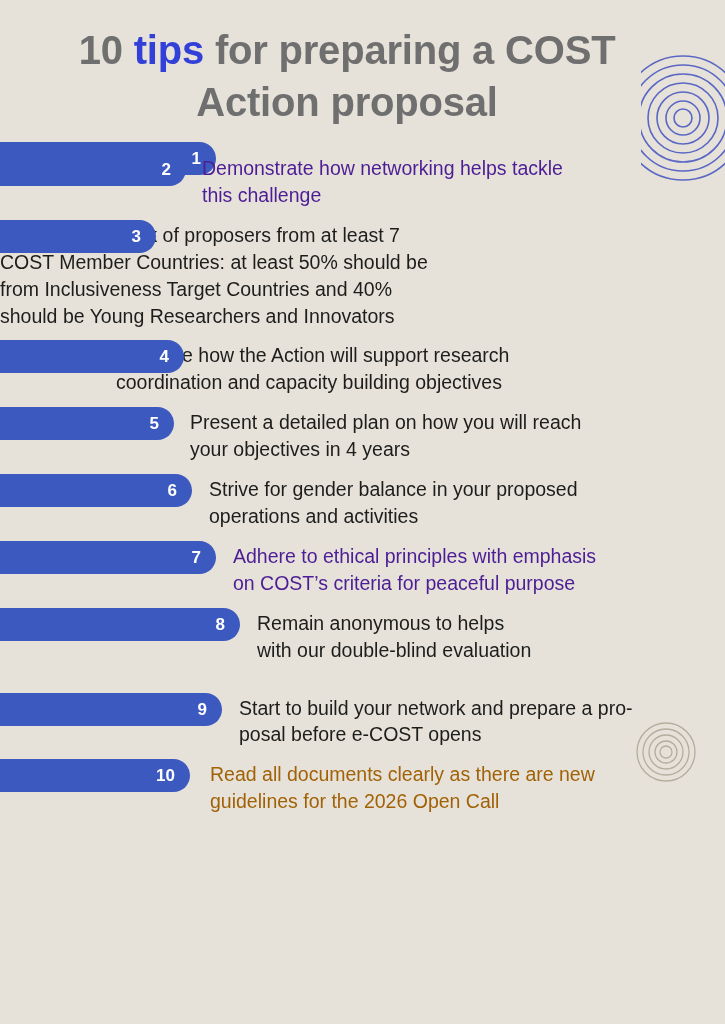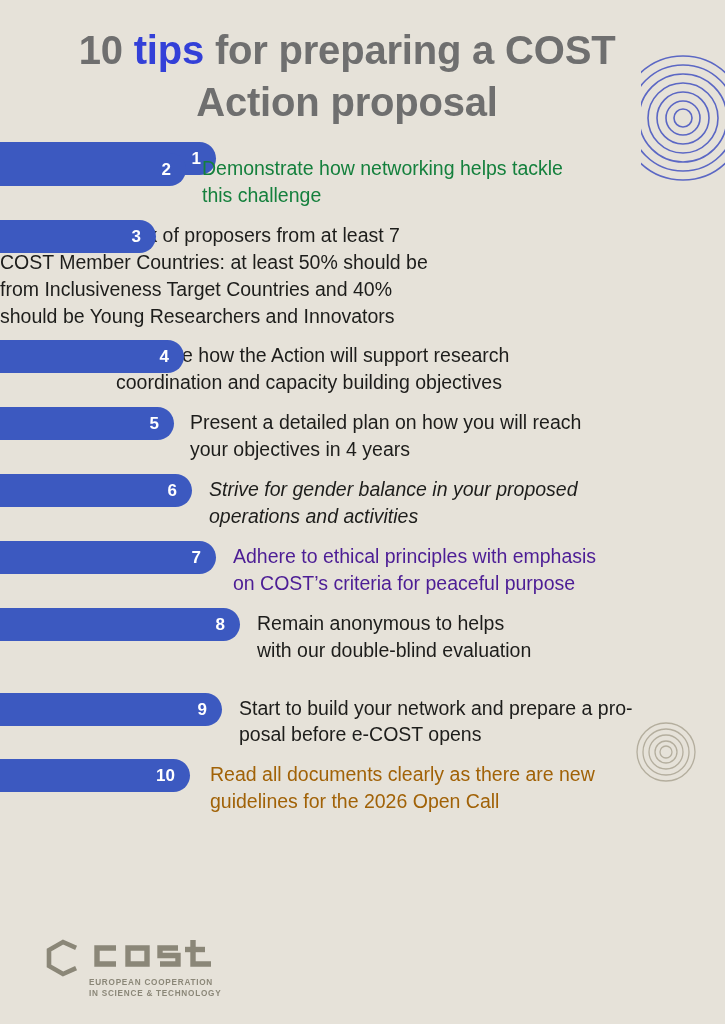--- a/index.html
+++ b/index.html
@@ -159,21 +159,21 @@
   <div class="tips" id="tips-list">
       <div class="tip">
         <div class="tip-bar" style="width: 216px; background: rgb(60, 89, 192);">
           <span class="tip-num">1</span>
         </div>
       </div>
       <div class="tip">
         <div class="tip-bar" style="width: 186px; background: rgb(60, 89, 192);">
           <span class="tip-num">2</span>
         </div>
-        <div class="tip-text" style="margin-left: 202px; width: 470px; color: #15803d;">Demonstrate how networking helps tackle
+        <div class="tip-text" style="margin-left: 202px; width: 470px; color: #4c1d95;">Demonstrate how networking helps tackle
 this challenge</div>
       </div>
       <div class="tip">
         <div class="tip-bar" style="width: 156px; background: rgb(60, 89, 192);">
           <span class="tip-num">3</span>
         </div>
         <div class="tip-text" style="width: 500px; color: rgb(29, 29, 27);">Engage a network of proposers from at least 7
 COST Member Countries: at least 50% should be
 from Inclusiveness Target Countries and 40%
 should be Young Researchers and Innovators</div>
@@ -189,21 +189,21 @@
         <div class="tip-bar" style="width: 174px; background: rgb(60, 89, 192);">
           <span class="tip-num">5</span>
         </div>
         <div class="tip-text" style="margin-left: 190px; width: 490px; color: rgb(29, 29, 27);">Present a detailed plan on how you will reach
 your objectives in 4 years</div>
       </div>
       <div class="tip">
         <div class="tip-bar" style="width: 192px; background: rgb(60, 89, 192);">
           <span class="tip-num">6</span>
         </div>
-        <div class="tip-text" style="margin-left: 209px; width: 470px; color: rgb(29, 29, 27); font-style: italic;">Strive for gender balance in your proposed
+        <div class="tip-text" style="margin-left: 209px; width: 470px; color: rgb(29, 29, 27);">Strive for gender balance in your proposed
 operations and activities</div>
       </div>
       <div class="tip">
         <div class="tip-bar" style="width: 216px; background: rgb(60, 89, 192);">
           <span class="tip-num">7</span>
         </div>
         <div class="tip-text" style="margin-left: 233px; width: 460px; color: #4c1d95;">Adhere to ethical principles with emphasis
 on COST’s criteria for peaceful purpose</div>
       </div>
       <div class="tip">
@@ -222,40 +222,14 @@
       </div>
       <div class="tip">
         <div class="tip-bar" style="width: 190px; background: rgb(60, 89, 192);">
           <span class="tip-num">10</span>
         </div>
         <div class="tip-text" style="margin-left: 210px; width: 460px; color: #a16207;">Read all documents clearly as there are new
 guidelines for the 2026 Open Call</div>
       </div>
     </div>
 
-  <div class="logo">
-    <div class="logo-mark">
-      <svg width="38" height="38" viewBox="0 0 38 38" aria-hidden="true">
-        <path d="M30 8 L19 3 L5 11 L5 27 L19 35 L30 30" fill="none" stroke="#8b8778" stroke-width="4.6" stroke-linecap="square" stroke-linejoin="miter"></path>
-      </svg>
-    </div>
-    <div class="logo-right">
-      <span class="logo-word">
-        <svg width="128" height="32" viewBox="0 0 128 32" aria-hidden="true">
-          <g fill="none" stroke="#8b8778" stroke-width="5.4" stroke-linecap="butt">
-
-            <path d="M27 10 L8 10 L8 26 L27 26"></path>
-
-            <path d="M39 10 L58 10 L58 26 L39 26 Z"></path>
-
-            <path d="M89 10 L71 10 L71 17.5 L89 17.5 L89 26 L71 26"></path>
-
-            <path d="M104 2 L104 26 L122 26"></path>
-            <path d="M96 11.5 L116 11.5"></path>
-          </g>
-        </svg>
-      </span>
-      <span class="logo-sub">EUROPEAN COOPERATION
-IN SCIENCE &amp; TECHNOLOGY</span>
-    </div>
-  </div>
 
 </div>
 
 </body></html>

